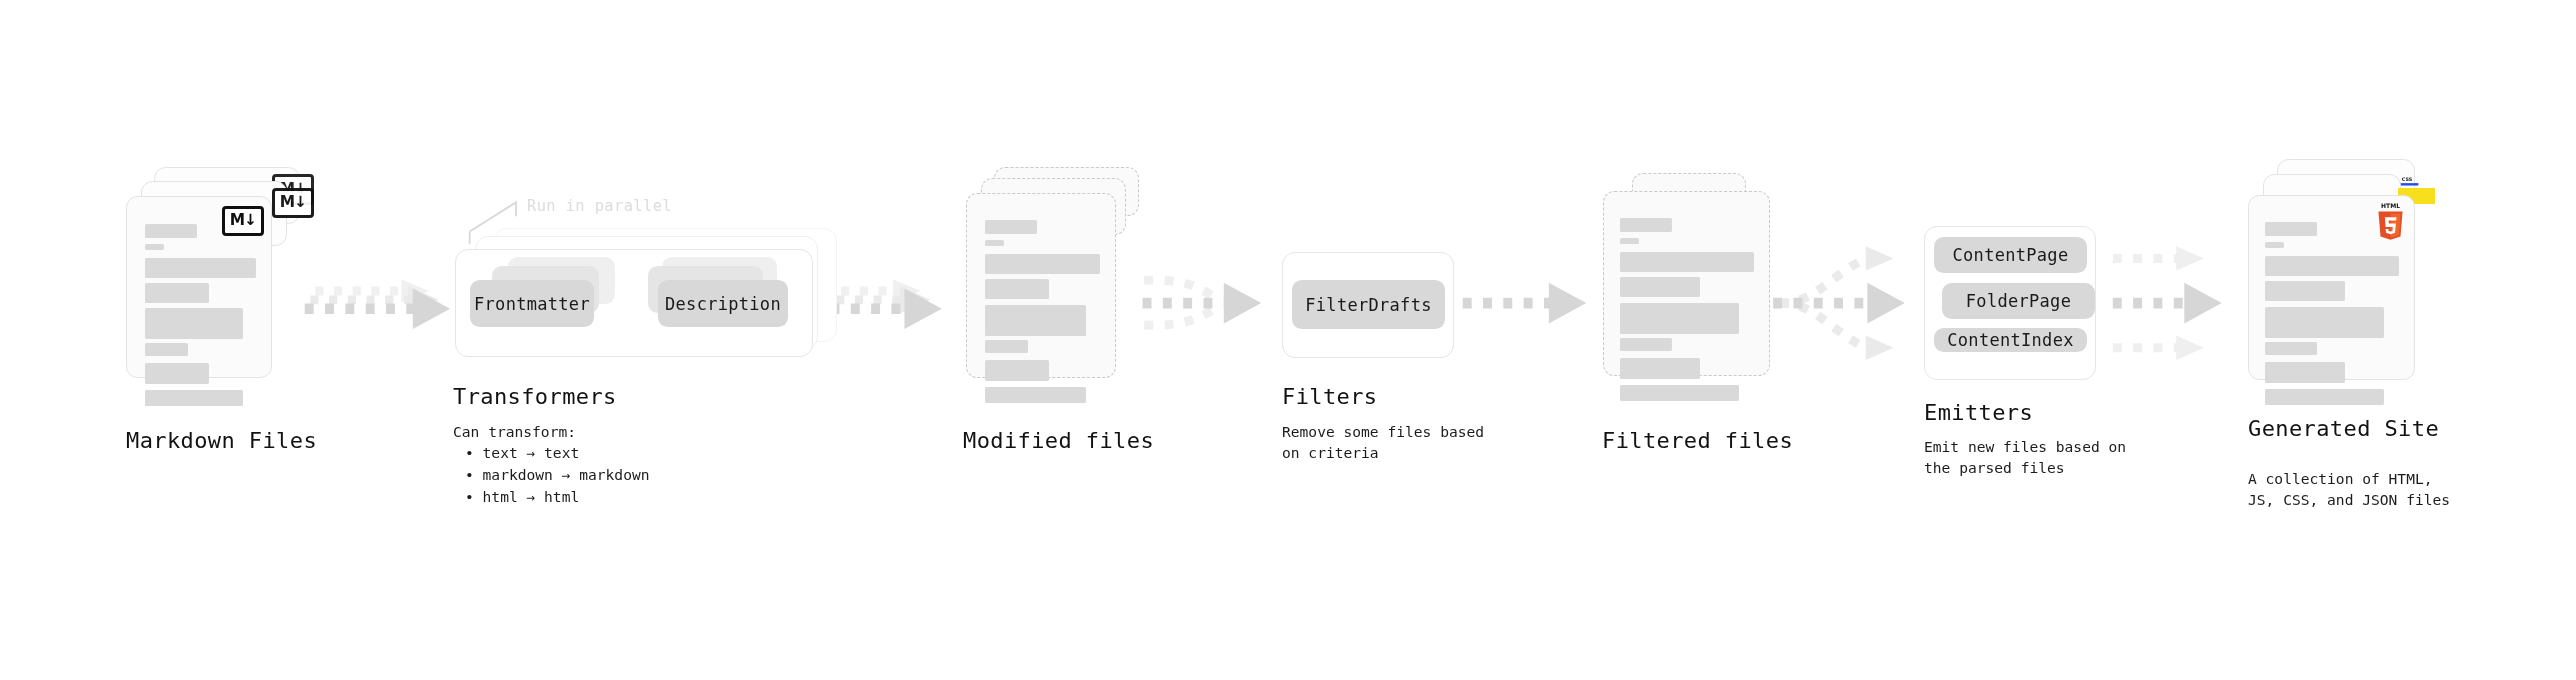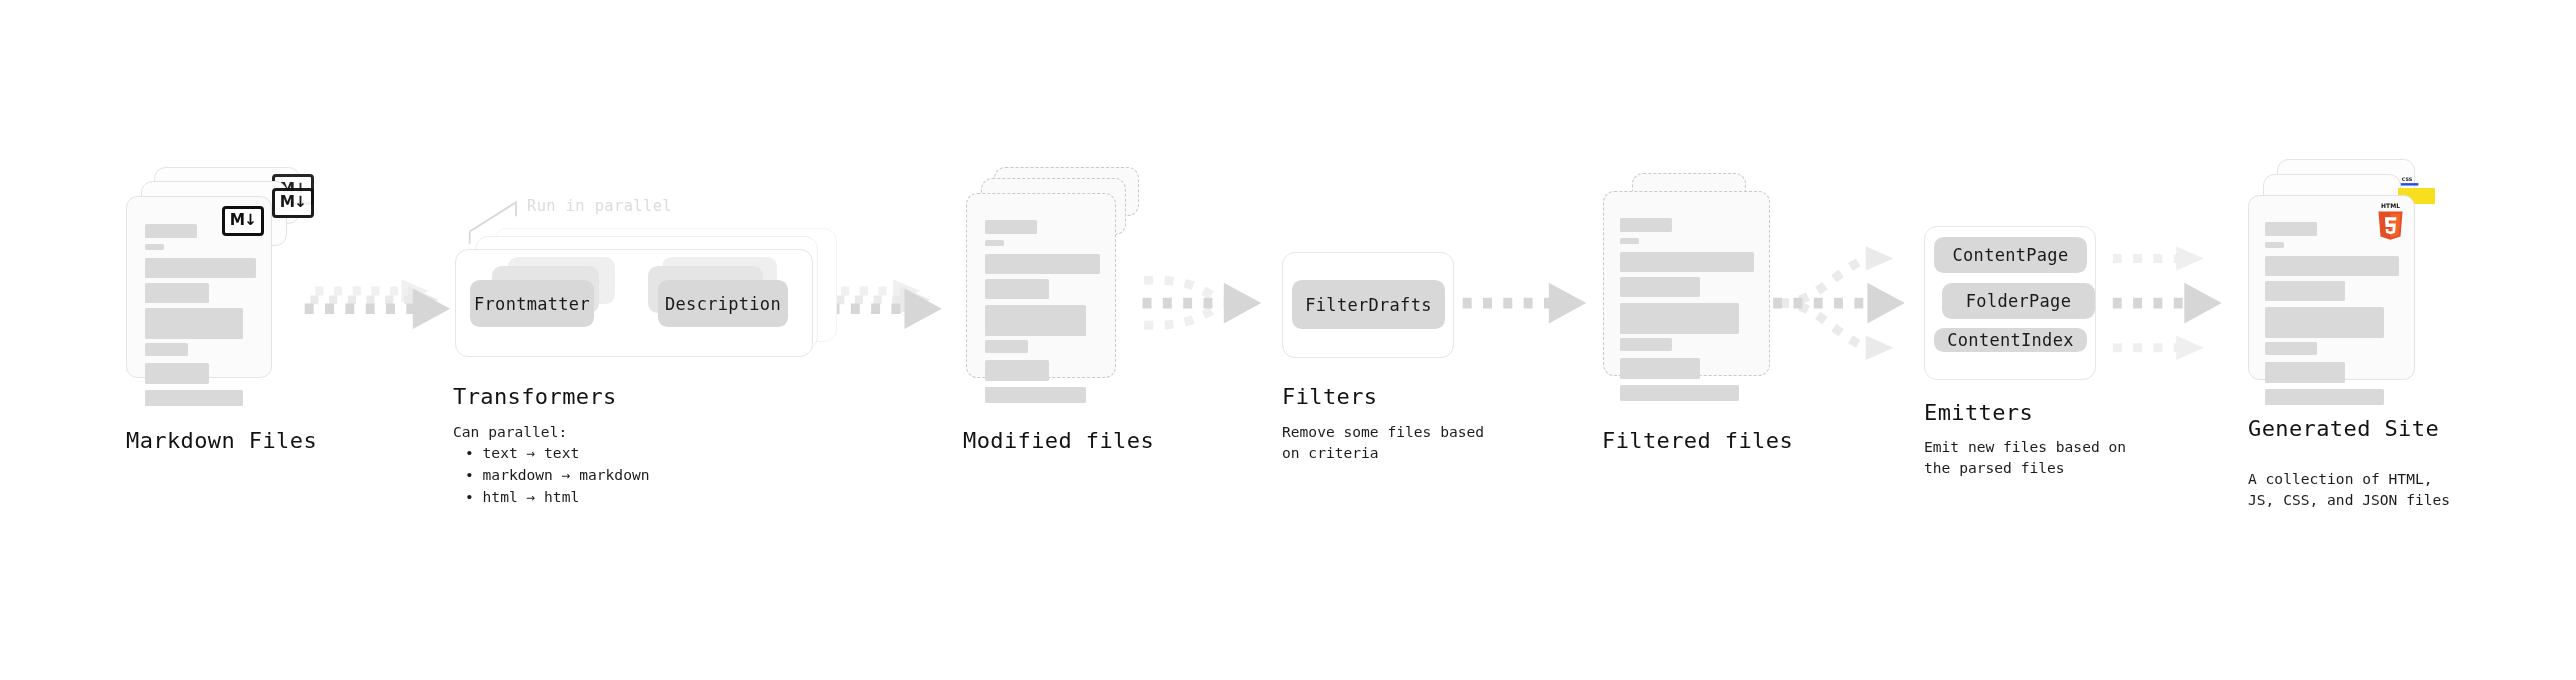--- a/index.html
+++ b/index.html
@@ -222,21 +222,21 @@
     <div class="chip g1" style="left:492px;top:266px;width:107px;height:47px;"></div>
     <div class="chip" style="left:470px;top:280px;width:124px;height:47px;">Frontmatter</div>
 
     <div class="chip g2" style="left:662px;top:257px;width:115px;height:47px;"></div>
     <div class="chip g1" style="left:648px;top:266px;width:115px;height:47px;"></div>
     <div class="chip" style="left:658px;top:280px;width:130px;height:47px;">Description</div>
 
     <div class="callout" style="left:527px;top:197px;">Run in parallel</div>
   </div>
   <div class="title" style="left:453px;top:384px;">Transformers</div>
-  <div class="sub" style="left:453px;top:421px;">Can parallel:</div>
+  <div class="sub" style="left:453px;top:421px;">Can transform:</div>
   <div class="bullets" style="left:465px;top:442px;">• text → text</div>
   <div class="bullets" style="left:465px;top:464px;">• markdown → markdown</div>
   <div class="bullets" style="left:465px;top:486px;">• html → html</div>
 
   <div class="filestack" style="left:966px;top:167px;">
     <div class="fc dashed" style="left:28.4px;top:0px;width:145px;height:49px;"></div>
     <div class="fc dashed" style="left:14.6px;top:11.4px;width:145px;height:57px;"></div>
     <div class="fc dashed" style="left:0px;top:26px;width:150px;height:185px;">
       <div class="skel" style="left:18px;top:26px;width:52px;height:14px;"></div>
       <div class="skel" style="left:18px;top:46px;width:18.7px;height:5.7px;"></div>

